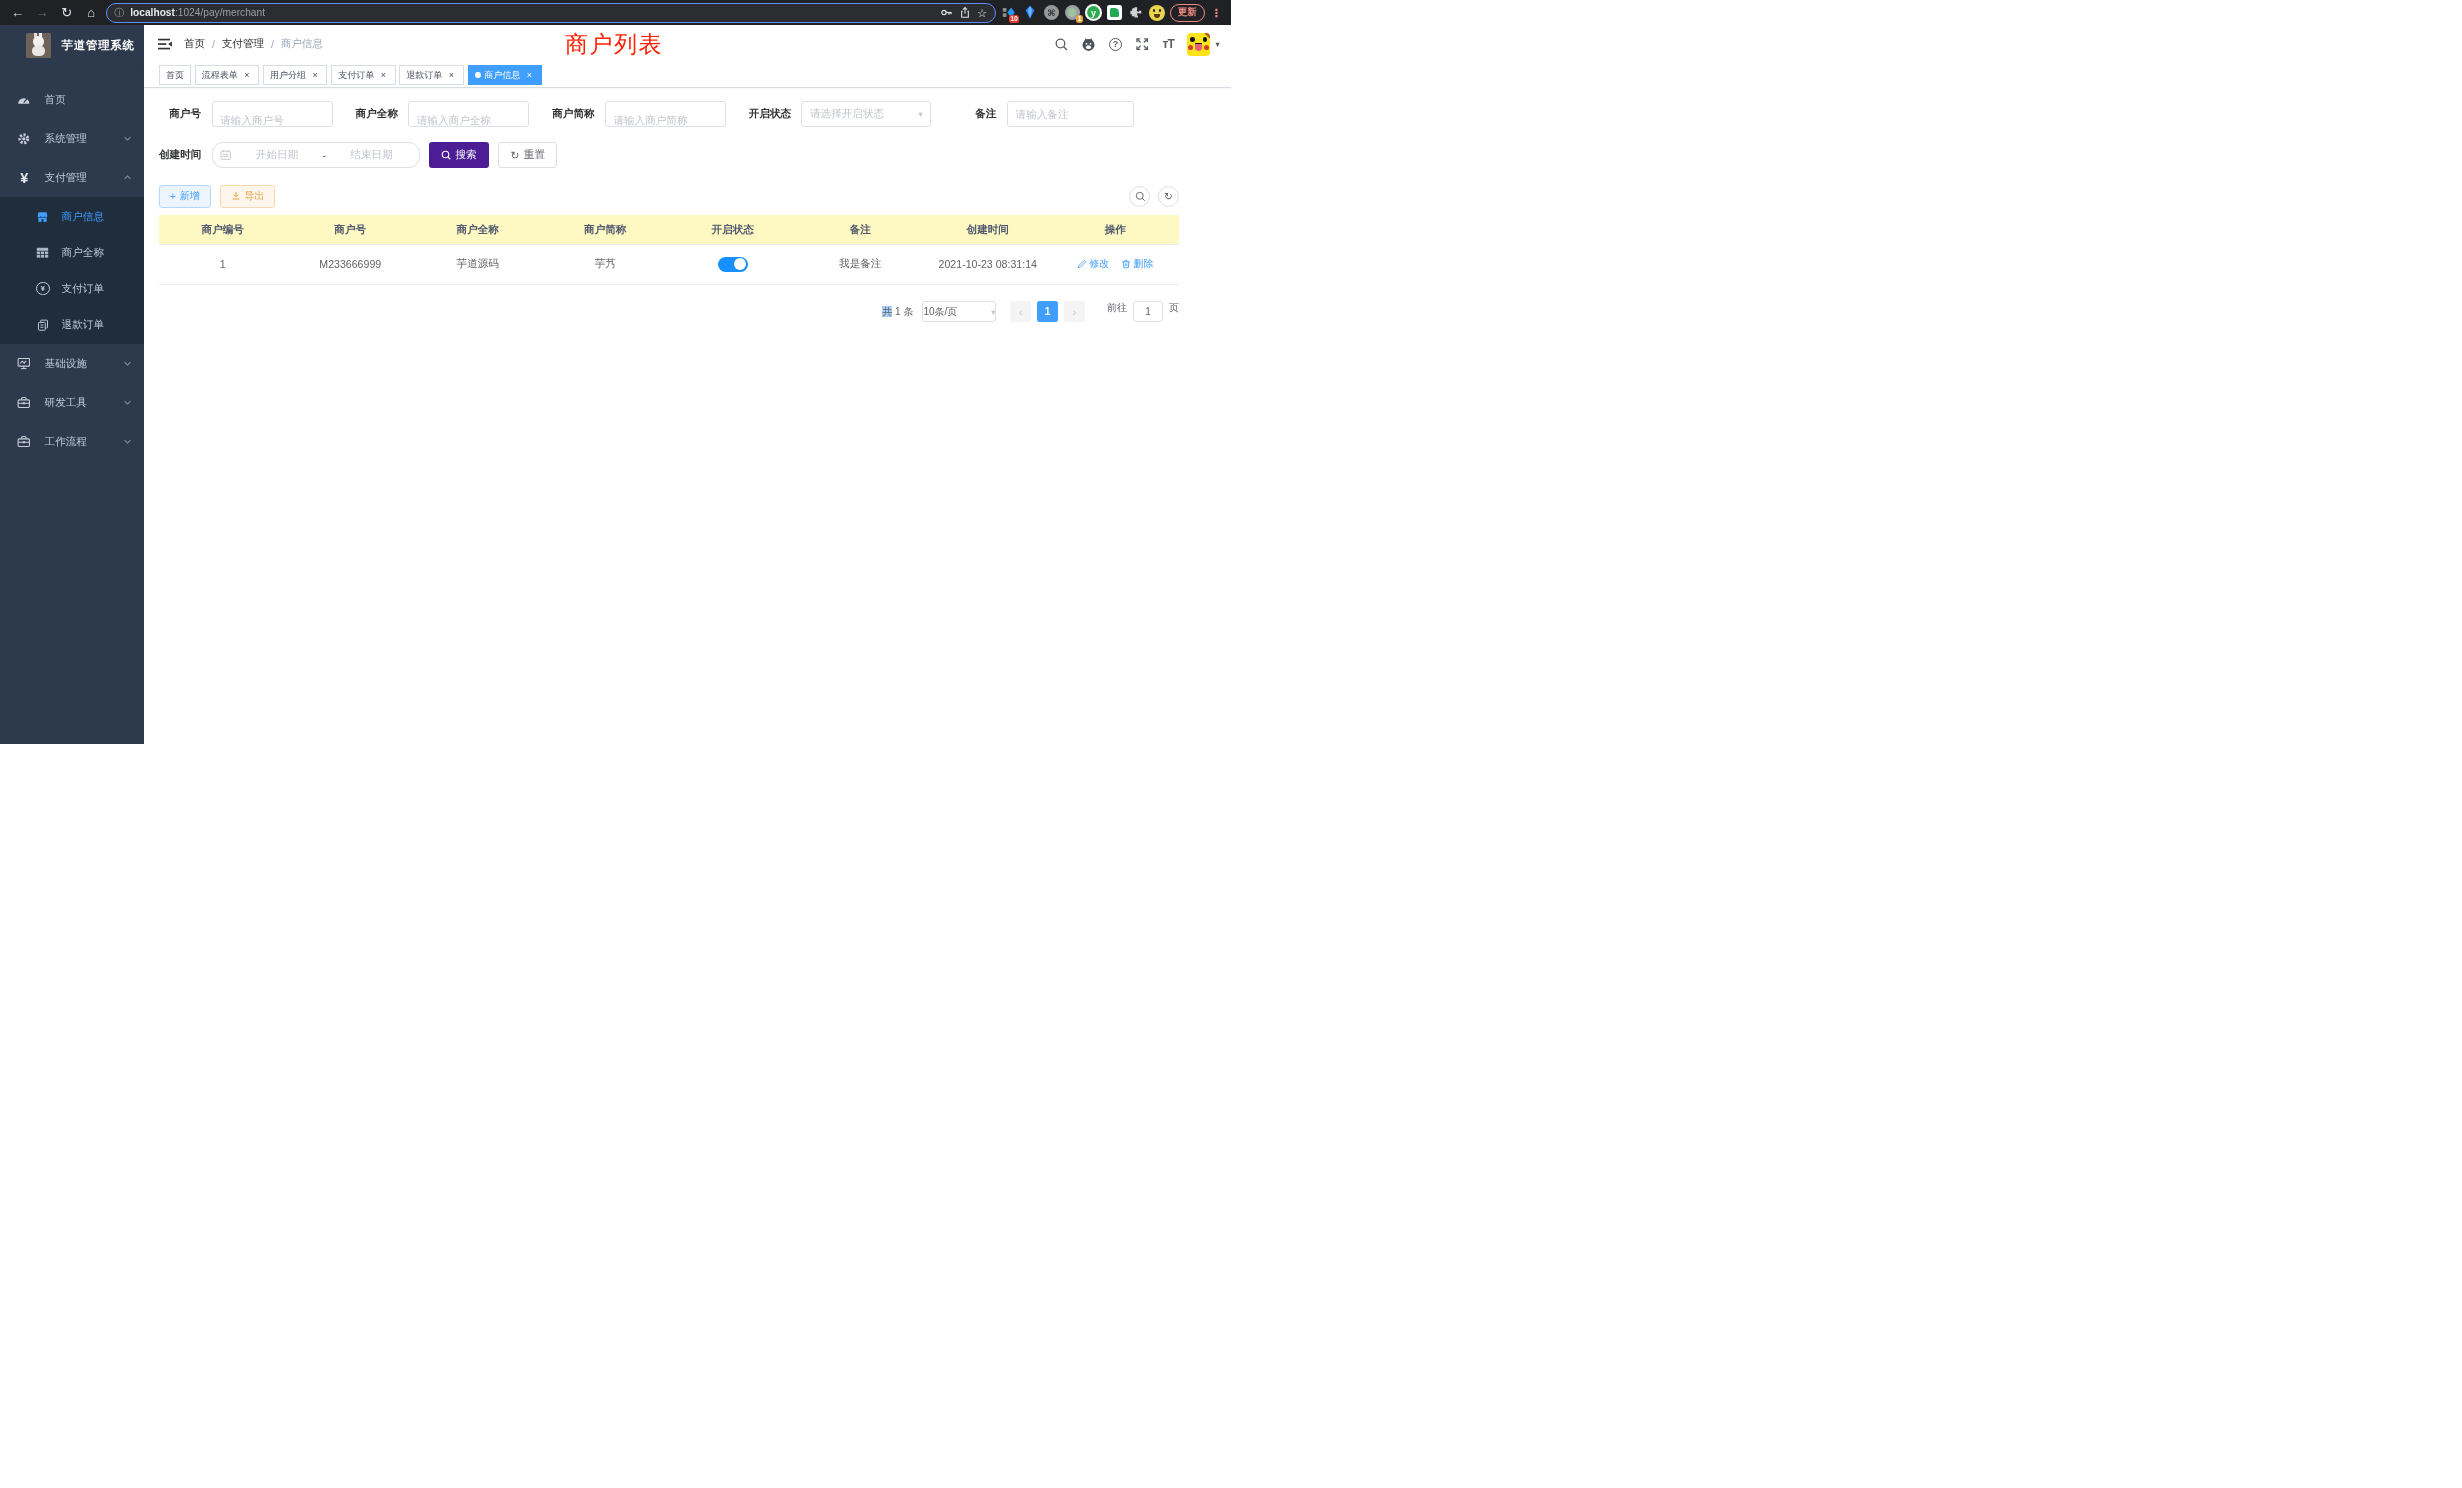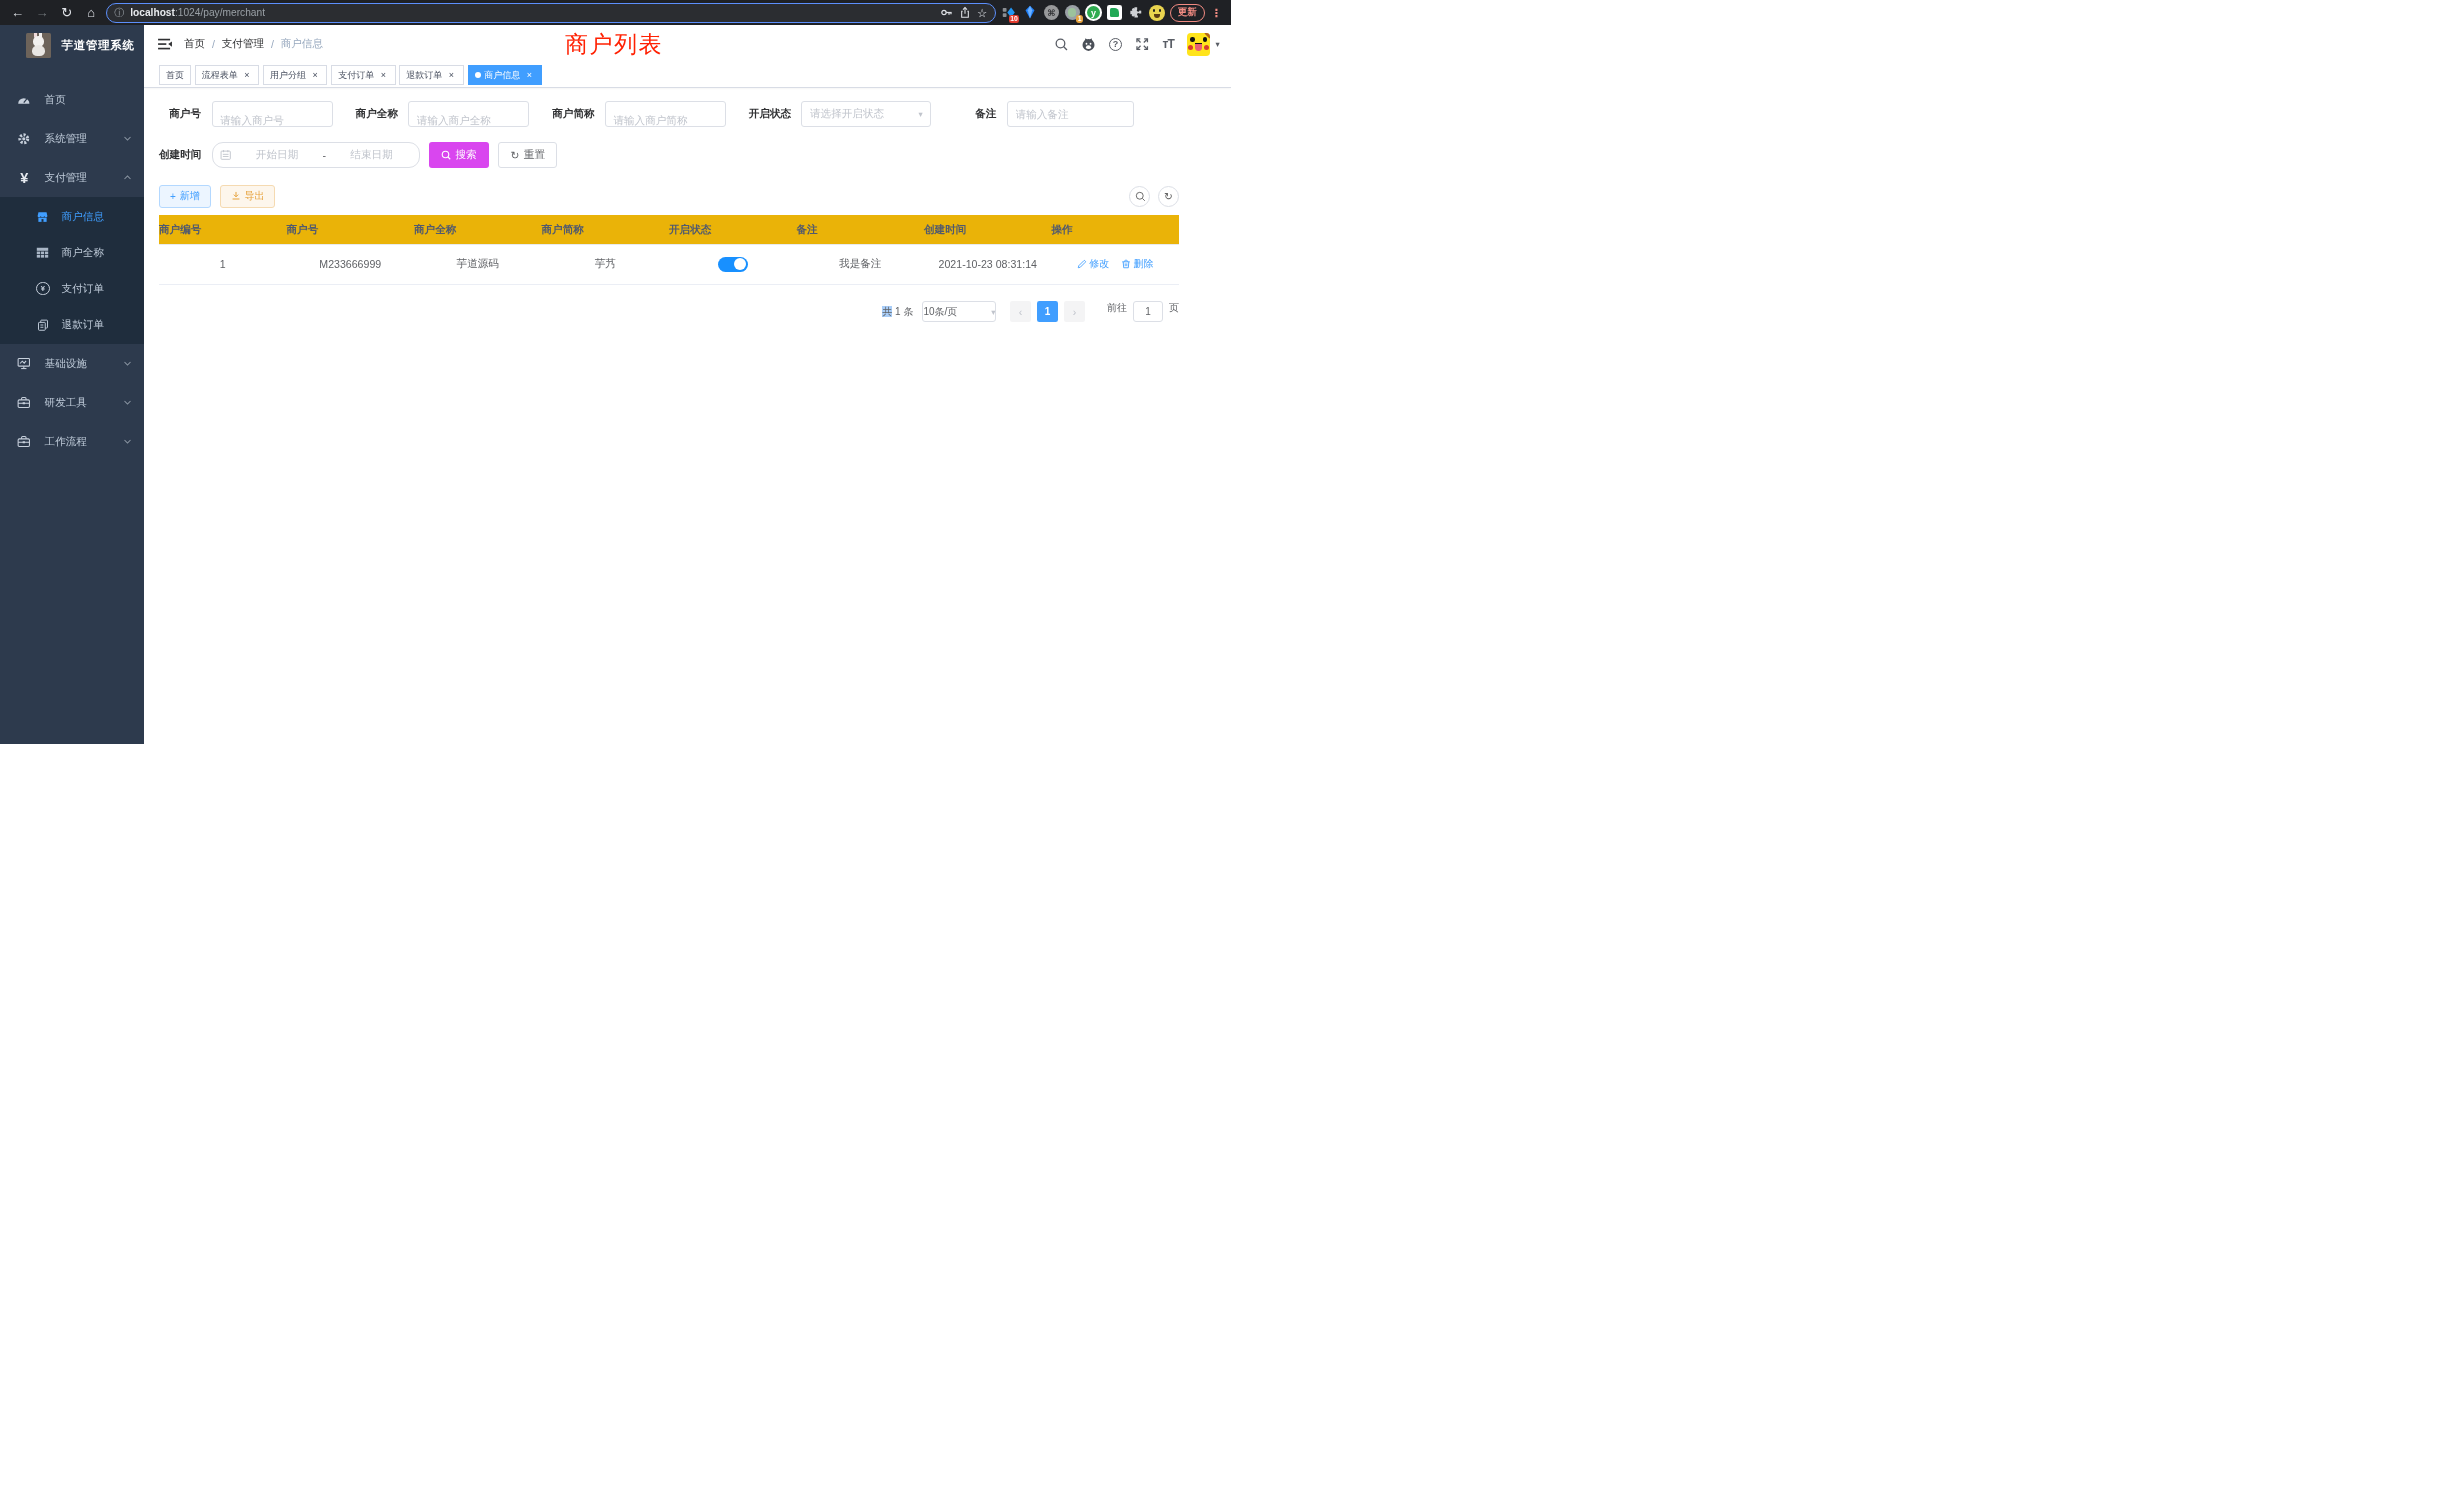--- a/index.html
+++ b/index.html
@@ -98,34 +98,34 @@
     font-family:"Liberation Sans","DejaVu Sans",sans-serif; }
   .el-input input::placeholder { color:#c0c4cc; }
   .sel-caret { color:#c0c4cc; font-size:8.3px; margin-left:auto; }
   .ph { color:#c0c4cc; }
   .w160 { width:121px;align-items:flex-end; } .w172 { width:130px; } .w168 { width:127px; }
   .daterange { width:208px; gap:6px;border-radius:11px; }
   .daterange .dr-input { flex:1; text-align:center; font-size:10.6px; }
   .dr-sep { color:#606266; }
   .btn { height:26px; border-radius:3px; font-size:10.6px; display:flex; align-items:center; gap:4.5px;
     padding:0 11.4px; cursor:pointer; border:0.8px solid transparent; white-space:nowrap; }
-  .btn-primary { background:#d946ef; color:#fff; }
+  .btn-primary { background:#4c1d95; color:#fff; }
   .btn-plain { background:#fff; border-color:#dcdfe6; color:#606266; }
   .ml12 { margin-left:9px; }
 
   .toolbar-row { display:flex; align-items:center; margin-top:16.7px; }
   .btn-sm { height:23px; font-size:10px; padding:0 10px; gap:3.8px; }
   .btn-add { background:#ecf5ff; border-color:#b3d8ff; color:#409eff; }
   .btn-export { background:#fdf6ec; border-color:#f5dab1; color:#e6a23c; margin-left:9px; }
   .tool-circles { margin-left:auto; display:flex; gap:7.6px; }
   .circle-btn { width:21px; height:21px; border:0.8px solid #dcdfe6; border-radius:50%; background:#fff;
     display:flex; align-items:center; justify-content:center; color:#666; cursor:pointer; }
 
   table.grid { width:100%; border-collapse:collapse; table-layout:fixed; margin-top:7.6px; }
-  .grid th { background:#eab308; color:#515a6e; font-size:10.6px; font-weight:700; height:29px; text-align:left;
+  .grid th { background:#fef9c3; color:#515a6e; font-size:10.6px; font-weight:700; height:29px; text-align:center;
     border-bottom:0.8px solid #e8eaec; }
   .grid td { height:40px; text-align:center; font-size:10.6px; color:#606266; border-bottom:0.8px solid #ebeef5; }
   .toggle { width:30px; height:15px; background:#1890ff; border-radius:7.6px; display:inline-block; position:relative; cursor:pointer; vertical-align:middle; }
   .toggle .knob { position:absolute; right:1.5px; top:1.5px; width:12px; height:12px; background:#fff; border-radius:50%; }
   .op-link { color:#409eff; font-size:10px; display:inline-flex; align-items:center; gap:2.3px; cursor:pointer;font-family:Liberation Mono, monospace; }
   .op-link + .op-link { margin-left:9px; }
 
   .pag-row { display:flex; align-items:center; justify-content:flex-end; margin-top:16.7px; font-size:10px; color:#606266; }
   .total { margin-right:9px; white-space:nowrap; }
   .total .hl { background:#a9cdf7; }

